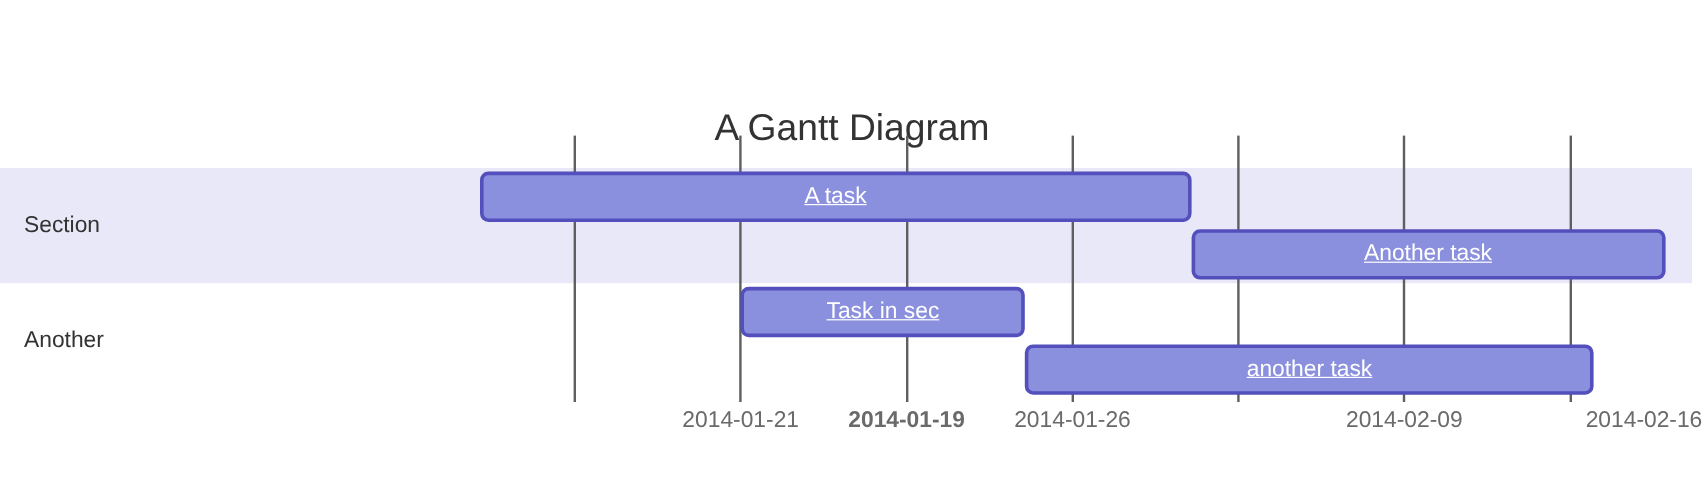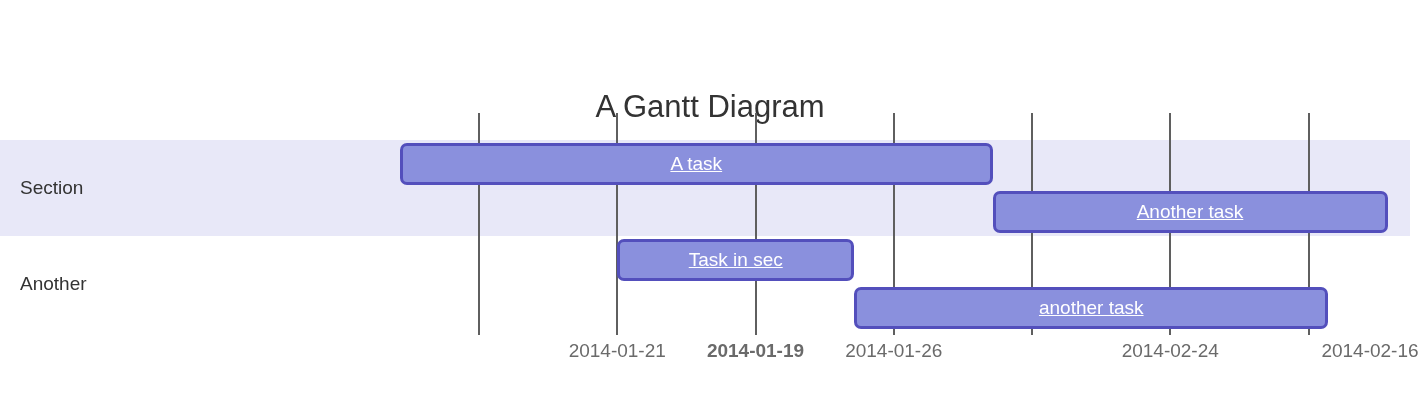--- a/index.html
+++ b/index.html
@@ -99,16 +99,16 @@
   <div class="section-label label-1">Another</div>
 
   <div class="task-bar" style="left: 400px; width: 592.5px; top: 143px;">A task</div>
   <div class="task-bar" style="left: 992.5px; width: 395px; top: 191px;">Another task</div>
   <div class="task-bar" style="left: 617.25px; width: 237px; top: 239px;">Task in sec</div>
   <div class="task-bar" style="left: 854.25px; width: 474px; top: 287px;">another task</div>
 
   <div class="axis-label" style="left: 617.25px;">2014-01-21</div>
   <div class="axis-label" style="left: 755.5px; font-weight: bold;">2014-01-19</div>
   <div class="axis-label" style="left: 893.75px;">2014-01-26</div>
-  <div class="axis-label" style="left: 1170.25px;">2014-02-24</div>
+  <div class="axis-label" style="left: 1170.25px;">2014-02-09</div>
   <div class="axis-label" style="left: 1370px;">2014-02-16</div>
 
 </div>
 
 </body></html>

